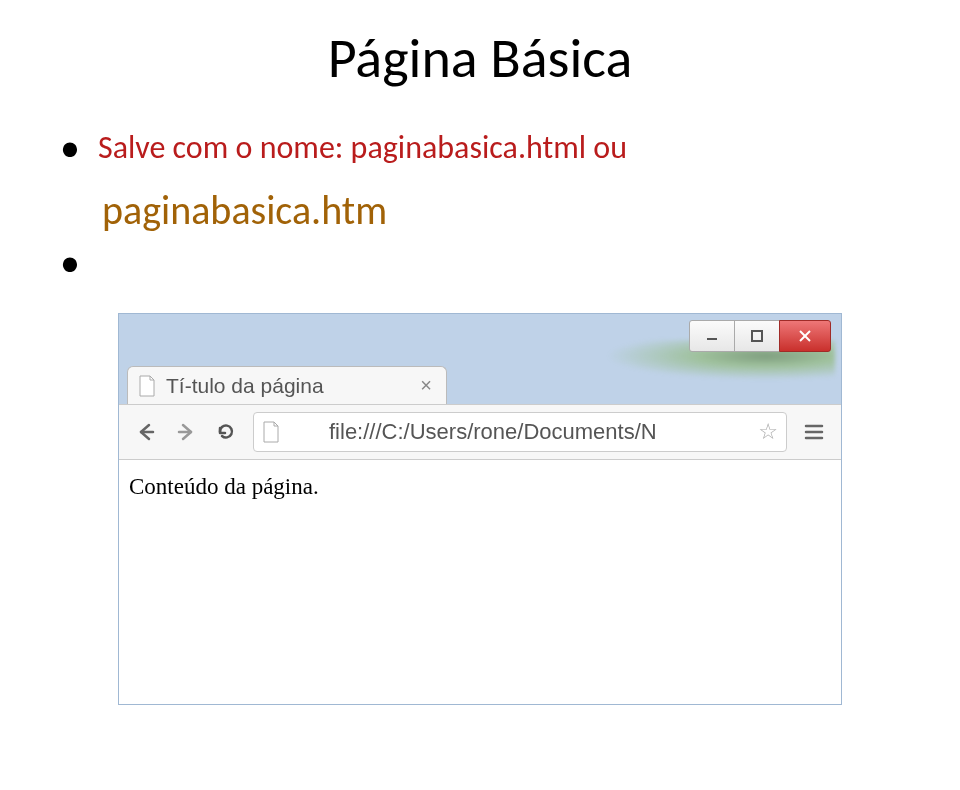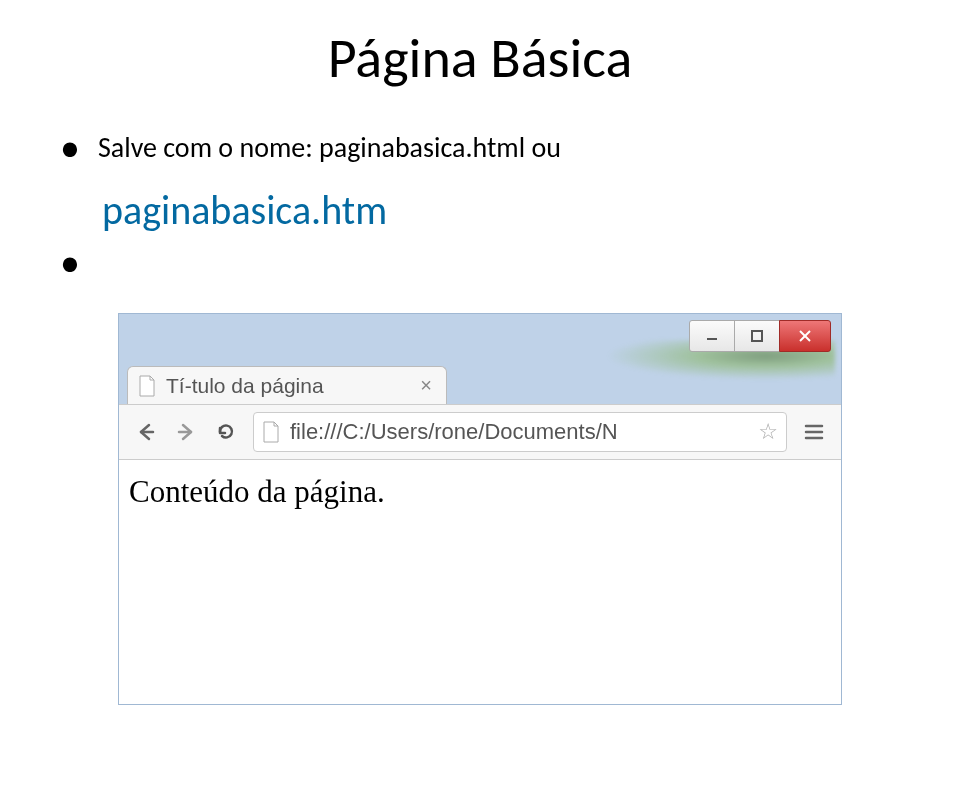--- a/index.html
+++ b/index.html
@@ -28,28 +28,28 @@
       align-items: flex-start;
       margin-bottom: 2px;
     }
     .bullet-dot {
       font-size: 40px;
       line-height: 52px;
       margin-right: 18px;
       color: #000;
     }
     .bullet-text {
-      font-size: 28px;
+      font-size: 32px;
       line-height: 52px;
-      color: #000000;
+      color: #b91c1c;
     }
     .continuation {
       font-size: 40px;
       line-height: 52px;
-      color: #0369a1;
+      color: #a16207;
       padding-left: 42px;
       margin-top: 11px;
     }
 
     
     .browser-wrap {
       width: 724px;
       height: 392px;
       margin: 24px auto 0;
       background: #bfd2e8;
@@ -166,20 +166,21 @@
       background: #fff;
       border: 1px solid #ccc;
       border-radius: 4px;
       display: flex;
       align-items: center;
       padding: 0 8px;
       font-size: 22px;
       color: #555;
       font-family: "Segoe UI", Arial, sans-serif;
       overflow: hidden;
+      gap: 39px;
     }
     .url-file-icon {
       width: 18px;
       height: 22px;
       margin-right: 10px;
       flex-shrink: 0;
     }
     .url-text {
       flex: 1;
       white-space: nowrap;
@@ -205,21 +206,21 @@
       position: absolute;
       top: 146px;
       left: 0;
       right: 0;
       bottom: 0;
       background: #fff;
       padding: 14px 10px;
     }
     .page-content {
       font-family: "Times New Roman", serif;
-      font-size: 31px;
+      font-size: 23px;
       color: #000;
     }
     svg { display: block; }
   </style>
 </head>
 <body>
 
 <h1 class="slide-title">Página Básica</h1>
 
 <div class="bullets">

